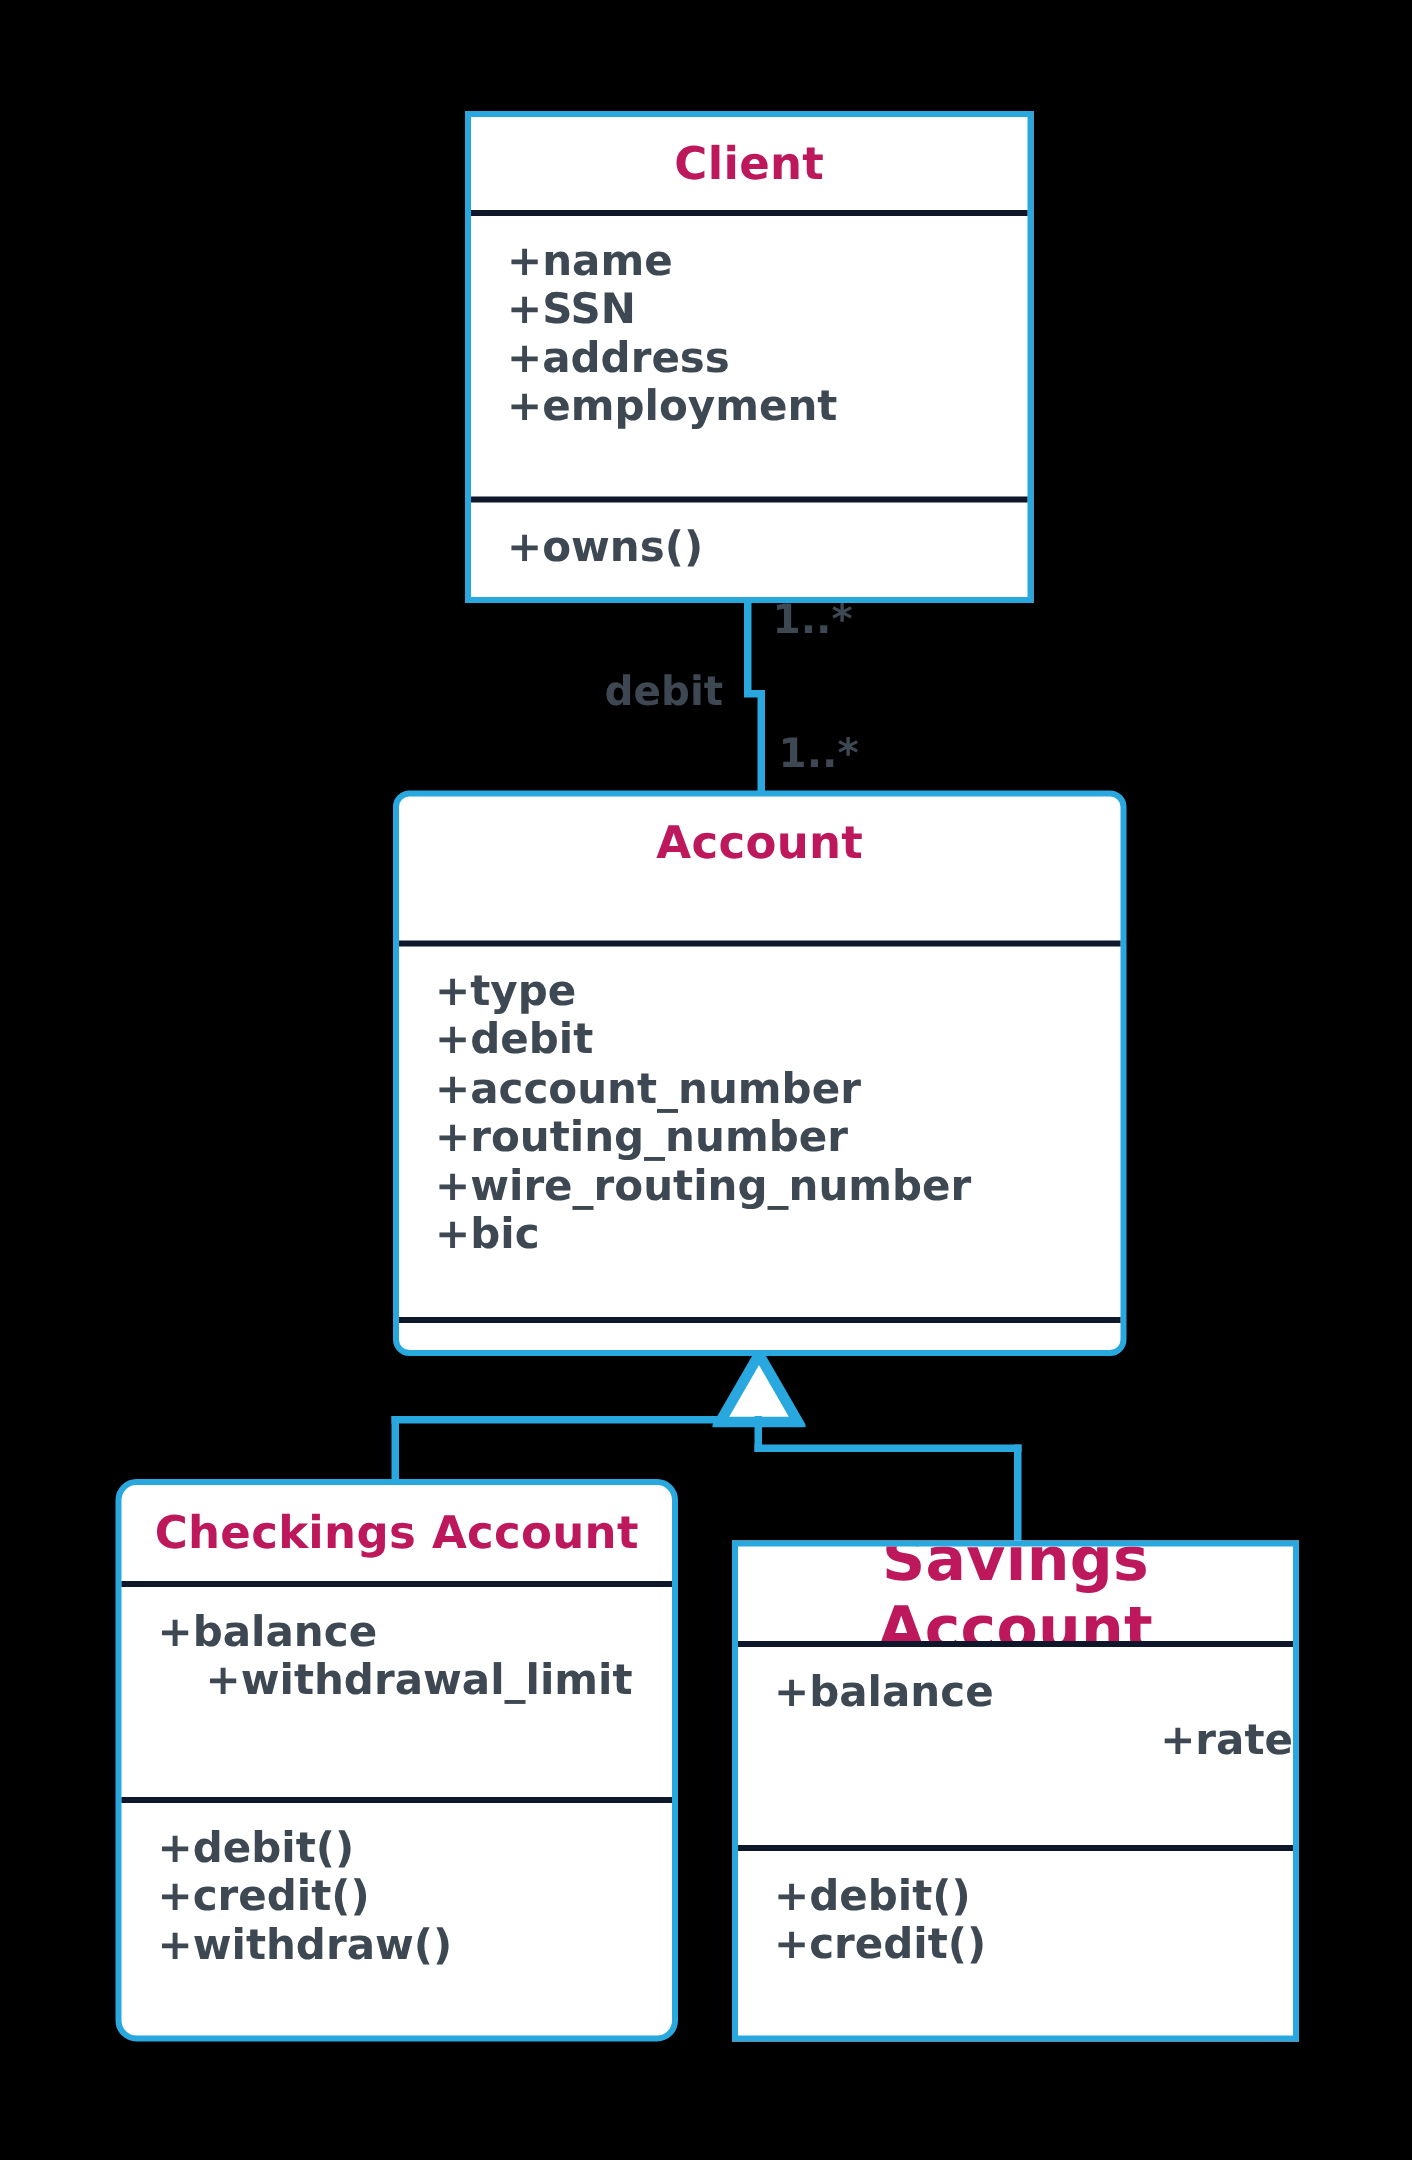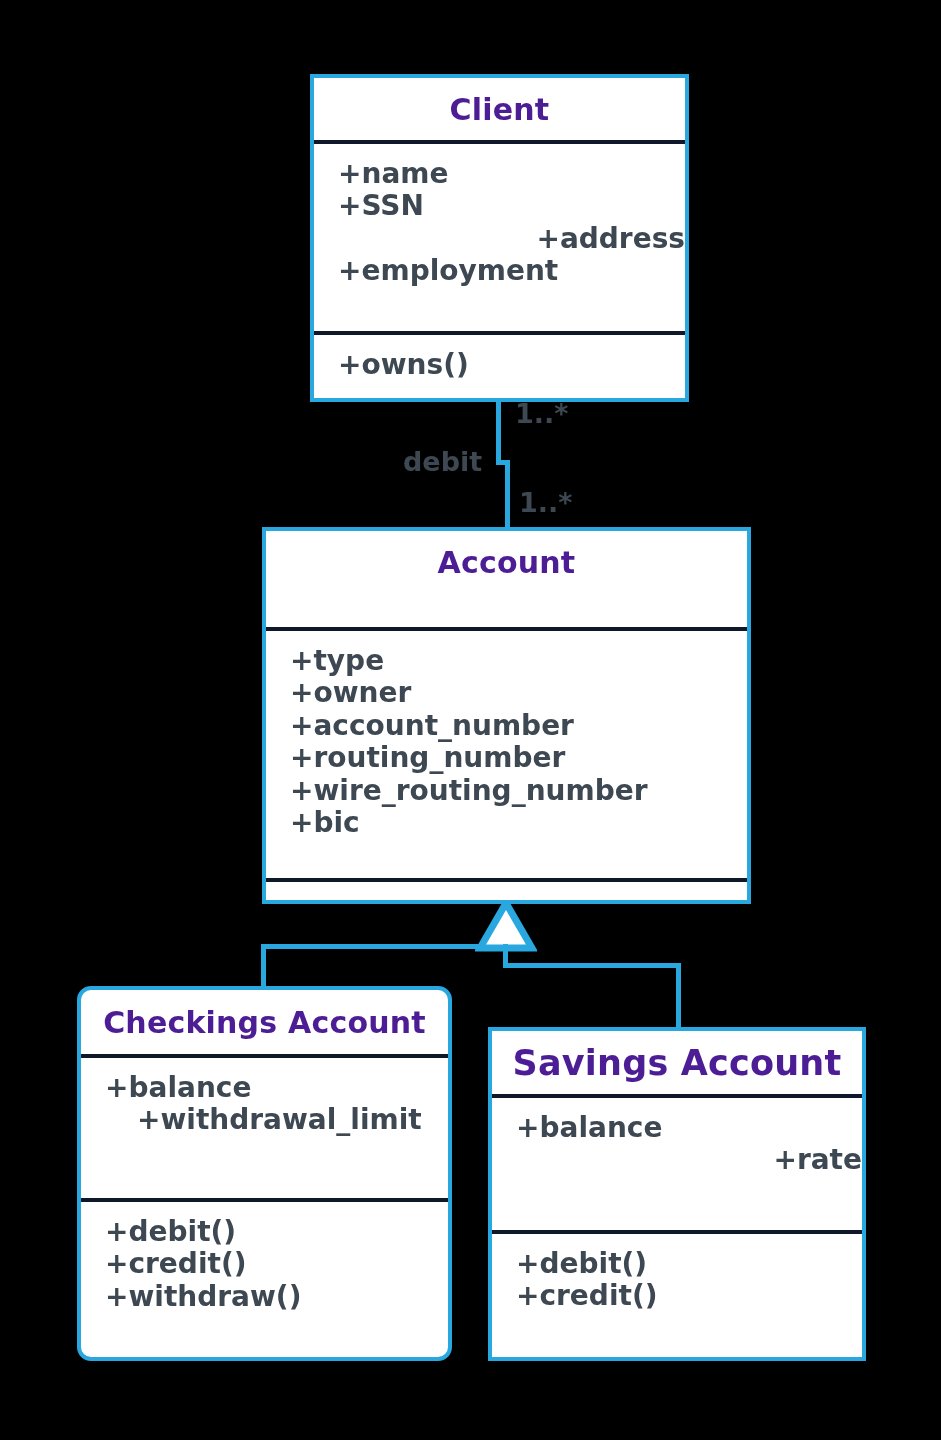--- a/index.html
+++ b/index.html
@@ -29,21 +29,21 @@
   .compartment {
     box-sizing: border-box;
     overflow: hidden;
   }
   .compartment.divider-top {
     border-top: 4px solid #0f172a;
   }
   .class-title {
     text-align: center;
     font-weight: bold;
-    color: #4c1d95;
+    color: #be185d;
     letter-spacing: 0.2px;
     display: flex;
     align-items: center;
     justify-content: center;
   }
   .member-list {
     padding-left: 24px;
     padding-top: 14px;
   }
   .member {
@@ -99,33 +99,33 @@
 
   <div class="edge-h" style="left:503px; top:963px; width:178px; height:5px;"></div>
 
   <div class="edge-v" style="left:676px; top:963px; width:5px; height:67px;"></div>
 
   <div class="uml-class" style="left:310px; top:74px; width:379px; height:328px;">
     <div class="compartment class-title" style="height:62px; font-size:30px;">Client</div>
     <div class="compartment divider-top member-list" style="height:191px;">
       <div class="member" style="font-size:28px;">+name</div>
       <div class="member" style="font-size:28px;">+SSN</div>
-      <div class="member" style="font-size:28px;text-align:right;">+address</div>
+      <div class="member" style="font-size:28px;">+address</div>
       <div class="member" style="font-size:28px;">+employment</div>
     </div>
     <div class="compartment divider-top member-list" style="flex:1;">
       <div class="member" style="font-size:28px;">+owns()</div>
     </div>
   </div>
 
-  <div class="uml-class" style="left:262px; top:527px; width:489px; height:377px;">
+  <div class="uml-class" style="left:262px; top:527px; width:489px; height:377px;border-radius:11px;">
     <div class="compartment class-title" style="height:62px; font-size:30px;">Account</div>
     <div class="compartment divider-top member-list" style="height:251px;margin-top:34px;">
       <div class="member" style="font-size:28px;">+type</div>
-      <div class="member" style="font-size:28px;">+owner</div>
+      <div class="member" style="font-size:28px;">+debit</div>
       <div class="member" style="font-size:28px;">+account_number</div>
       <div class="member" style="font-size:28px;">+routing_number</div>
       <div class="member" style="font-size:28px;">+wire_routing_number</div>
       <div class="member" style="font-size:28px;">+bic</div>
     </div>
     <div class="compartment divider-top member-list" style="flex:1;"></div>
   </div>
 
   <div class="uml-class" style="left:77px; top:986px; width:375px; height:375px;border-radius:14px;">
     <div class="compartment class-title" style="height:64px; font-size:30px;">Checkings Account</div>
@@ -134,21 +134,21 @@
       <div class="member" style="font-size:28px;margin-left:32px;">+withdrawal_limit</div>
     </div>
     <div class="compartment divider-top member-list" style="flex:1;">
       <div class="member" style="font-size:28px;">+debit()</div>
       <div class="member" style="font-size:28px;">+credit()</div>
       <div class="member" style="font-size:28px;">+withdraw()</div>
     </div>
   </div>
 
   <div class="uml-class" style="left:488px; top:1027px; width:378px; height:334px;">
-    <div class="compartment class-title" style="height:63px; font-size:35px;">Savings Account</div>
+    <div class="compartment class-title" style="height:63px; font-size:40px;">Savings Account</div>
     <div class="compartment divider-top member-list" style="height:136px;">
       <div class="member" style="font-size:28px;">+balance</div>
       <div class="member" style="font-size:28px;text-align:right;">+rate</div>
     </div>
     <div class="compartment divider-top member-list" style="flex:1;">
       <div class="member" style="font-size:28px;">+debit()</div>
       <div class="member" style="font-size:28px;">+credit()</div>
     </div>
   </div>
 

